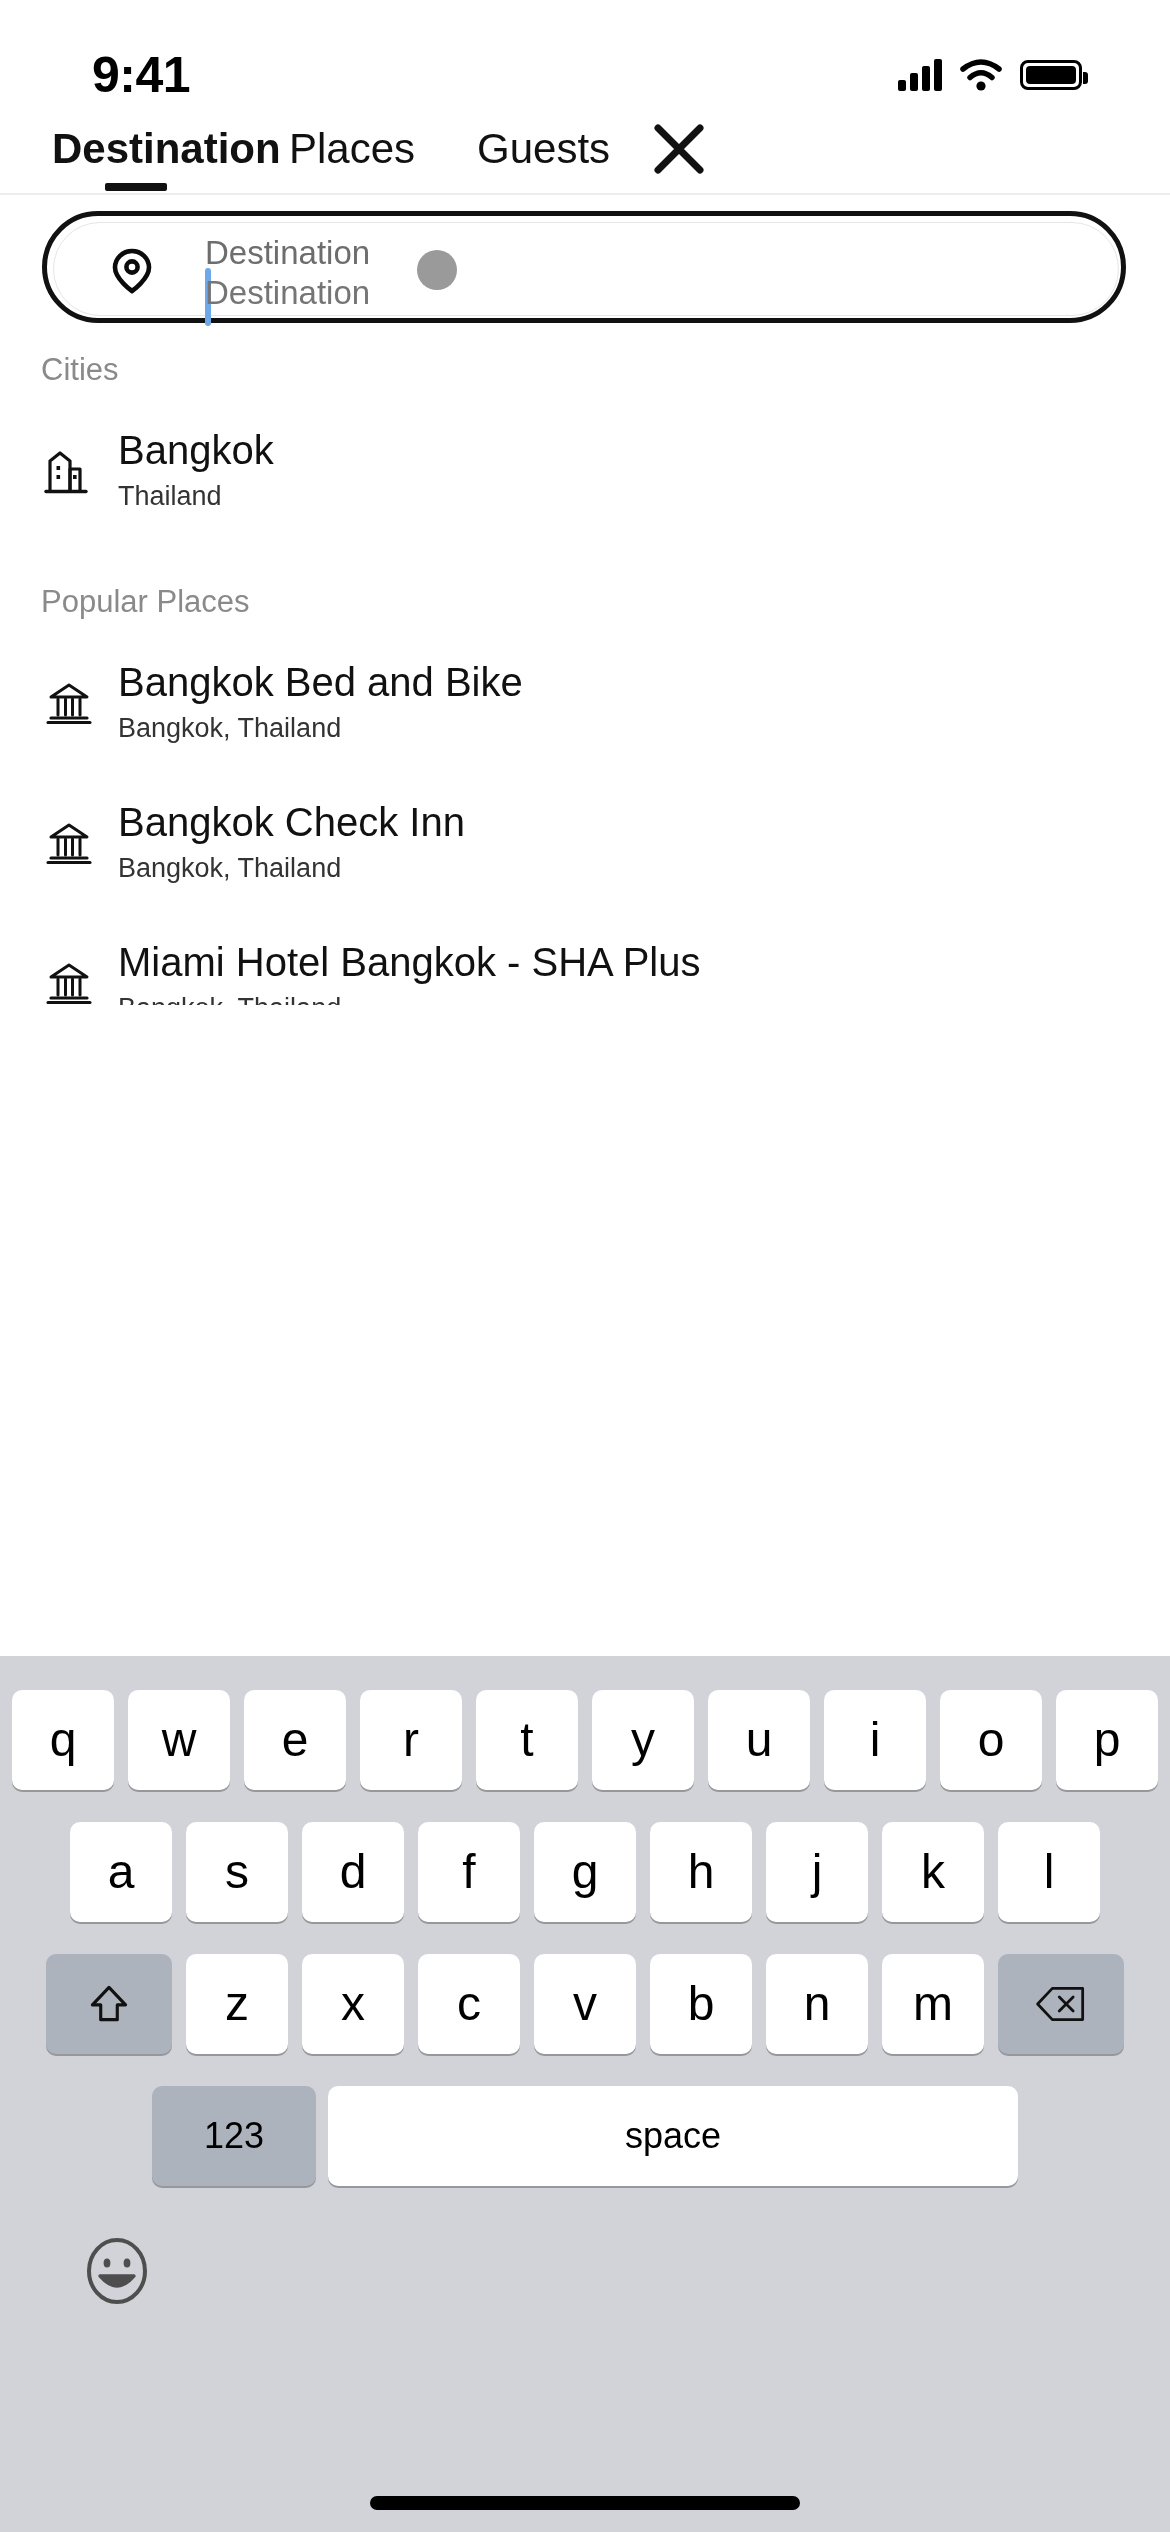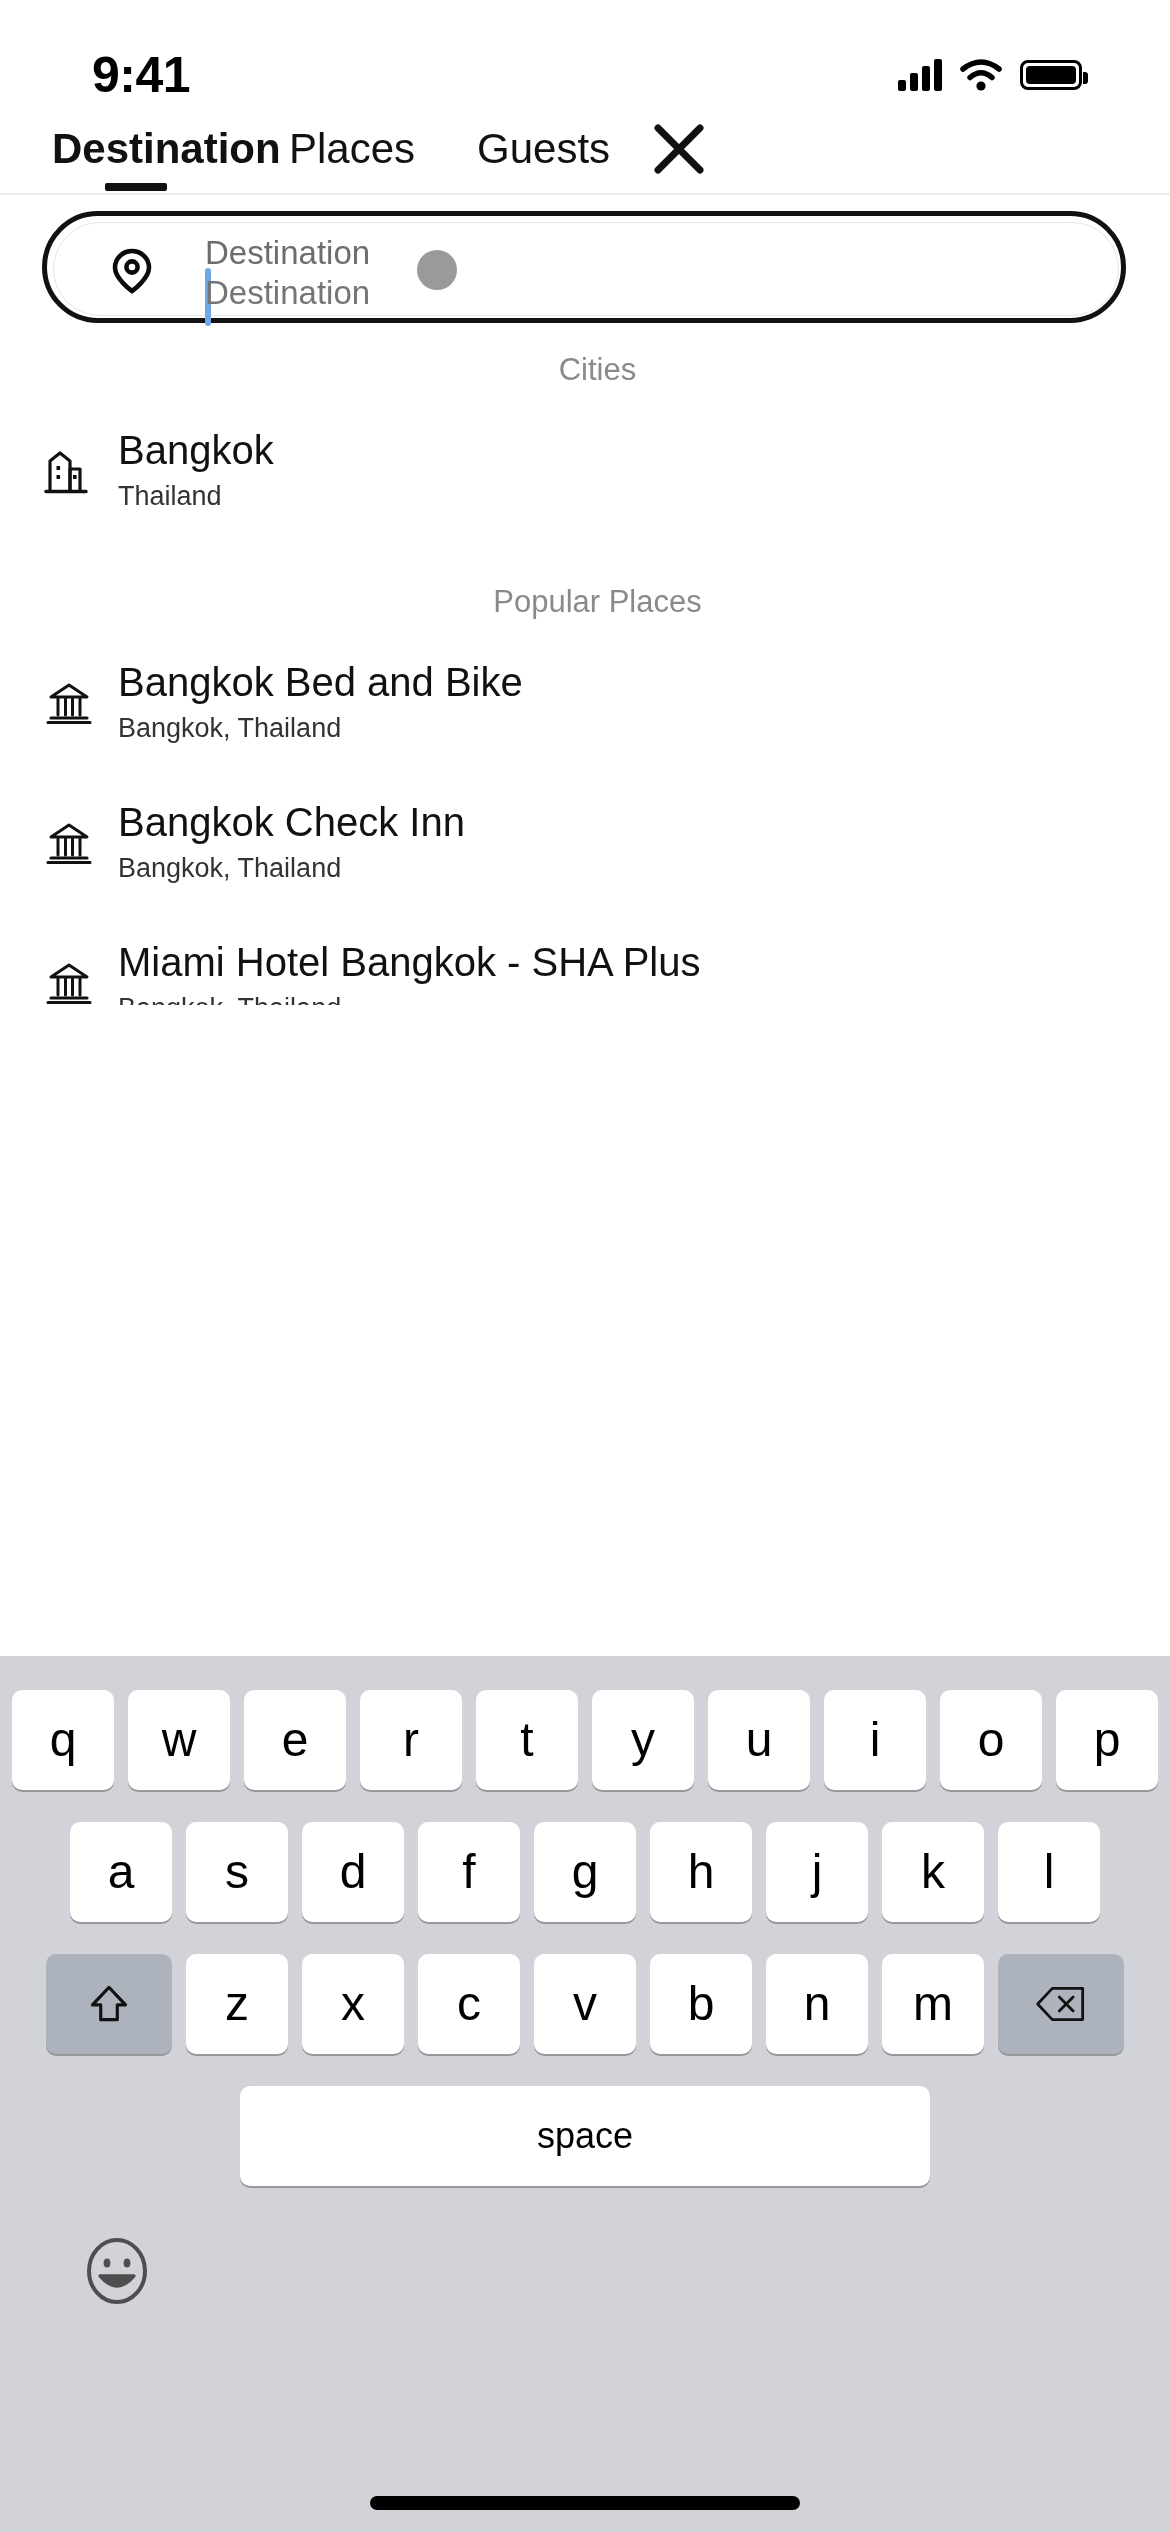--- a/index.html
+++ b/index.html
@@ -109,22 +109,21 @@
   #clear-button {
     position: absolute; left: 417px; top: 250px;
     width: 40px; height: 40px; border-radius: 50%;
     background: #9a9a9a; border: none; cursor: pointer;
   }
 
   
   #results { position: absolute; top: 330px; left: 0; width: 1170px; height: 675px; overflow: hidden; }
   .section-header {
     font-size: 31px; color: #8a8a8a; line-height: 1;
-    padding-left: 25px;
-    text-align: center;
+    padding-left: 41px;
   }
   .result-row {
     position: relative;
     display: flex; align-items: center;
     padding-left: 20px;
     min-height: 118px;
   }
   .row-icon {
     width: 98px; flex: 0 0 98px;
     display: flex; align-items: center; justify-content: center;
@@ -334,20 +333,21 @@
       <button class="key letter">m</button>
       <button class="key special" id="key-backspace">
         <svg viewBox="0 0 60 44" width="52" height="40">
           <path d="M20 4 H55 V40 H20 L3 22 Z" fill="none" stroke="#111" stroke-width="3.2" stroke-linejoin="round"></path>
           <path d="M28 14 L44 30 M44 14 L28 30" stroke="#111" stroke-width="3.2" stroke-linecap="round"></path>
         </svg>
       </button>
     </div>
 
     <div class="kb-row" id="kb-row-4">
+      <button class="key special" id="key-123">123</button>
       <button class="key" id="key-space">space</button>
     </div>
 
     <button id="key-emoji">
       <svg viewBox="0 0 66 66" width="66" height="66">
         <ellipse cx="33" cy="33" rx="28" ry="31" fill="none" stroke="#4e4e4e" stroke-width="4"></ellipse>
         <ellipse cx="23" cy="25" rx="3.4" ry="4.6" fill="#4e4e4e"></ellipse>
         <ellipse cx="43" cy="25" rx="3.4" ry="4.6" fill="#4e4e4e"></ellipse>
         <path d="M16 38 Q33 58 50 38 Z" fill="#4e4e4e" stroke="#4e4e4e" stroke-width="3.4" stroke-linejoin="round"></path>
       </svg>

